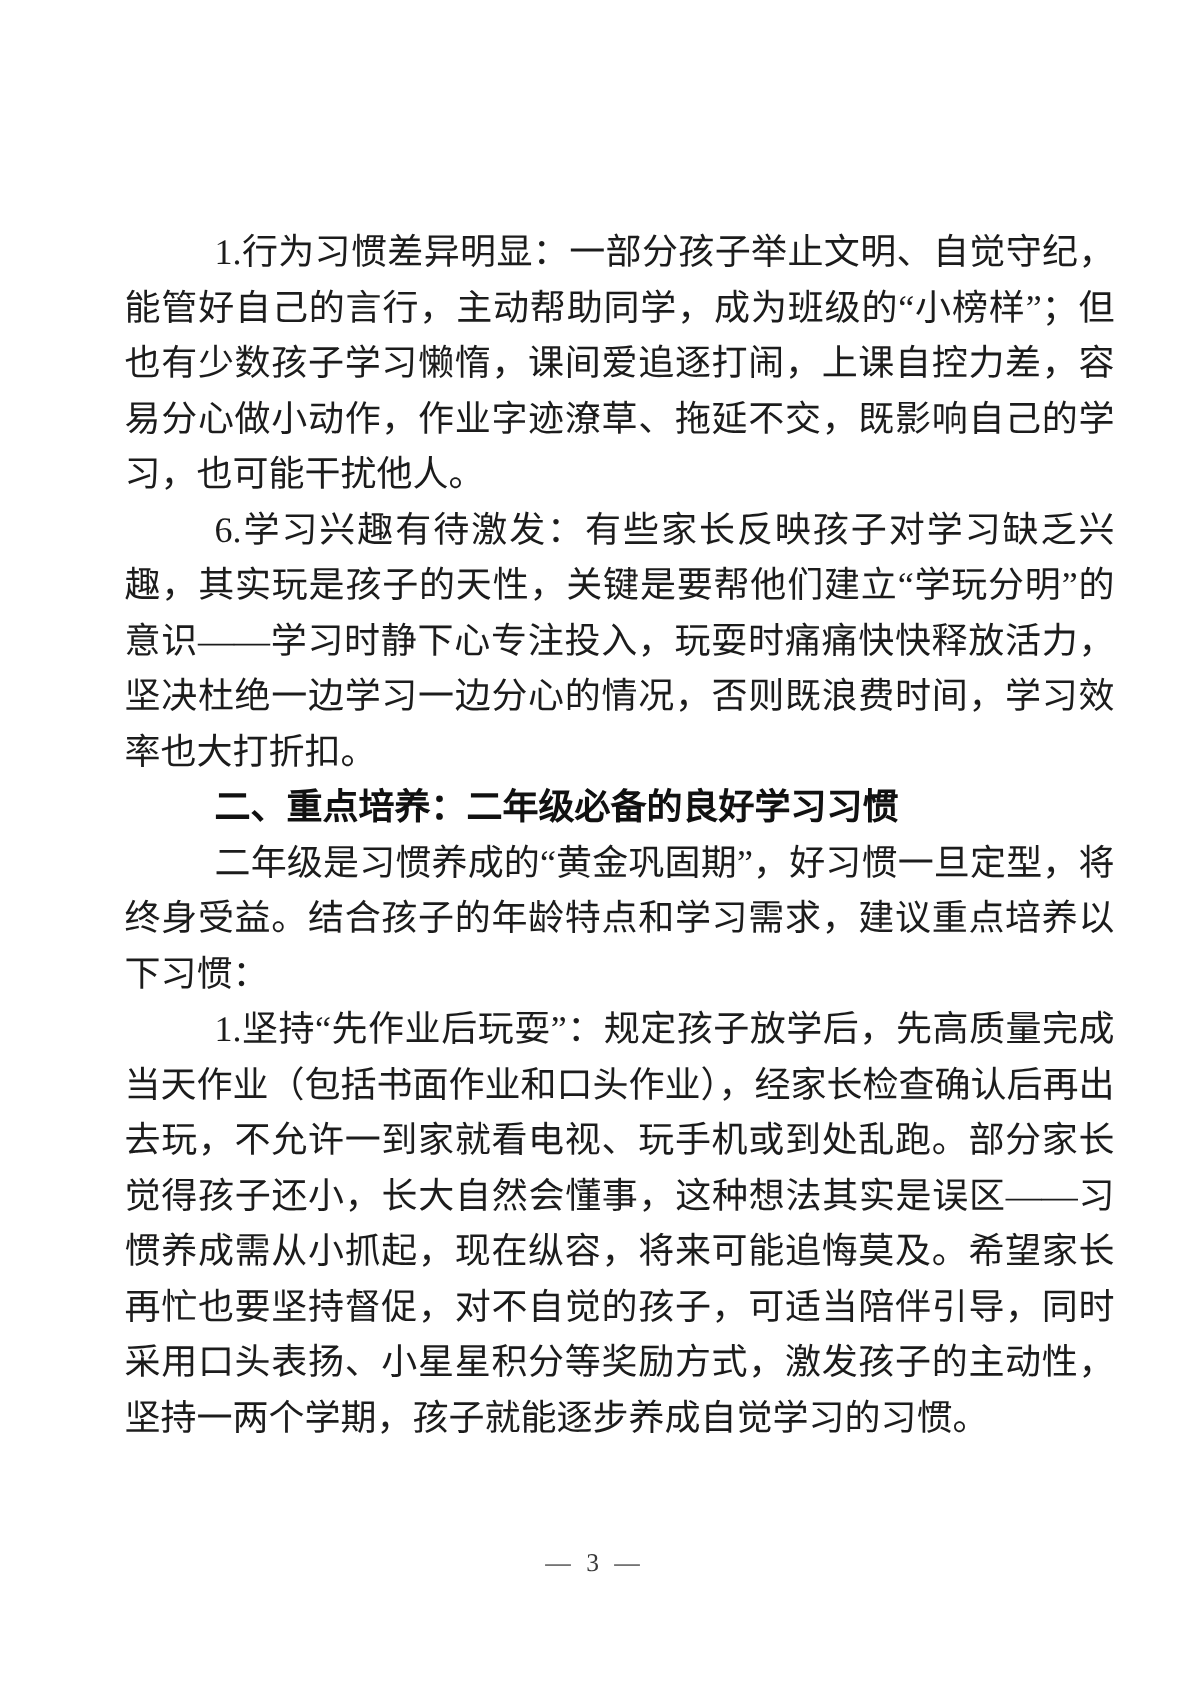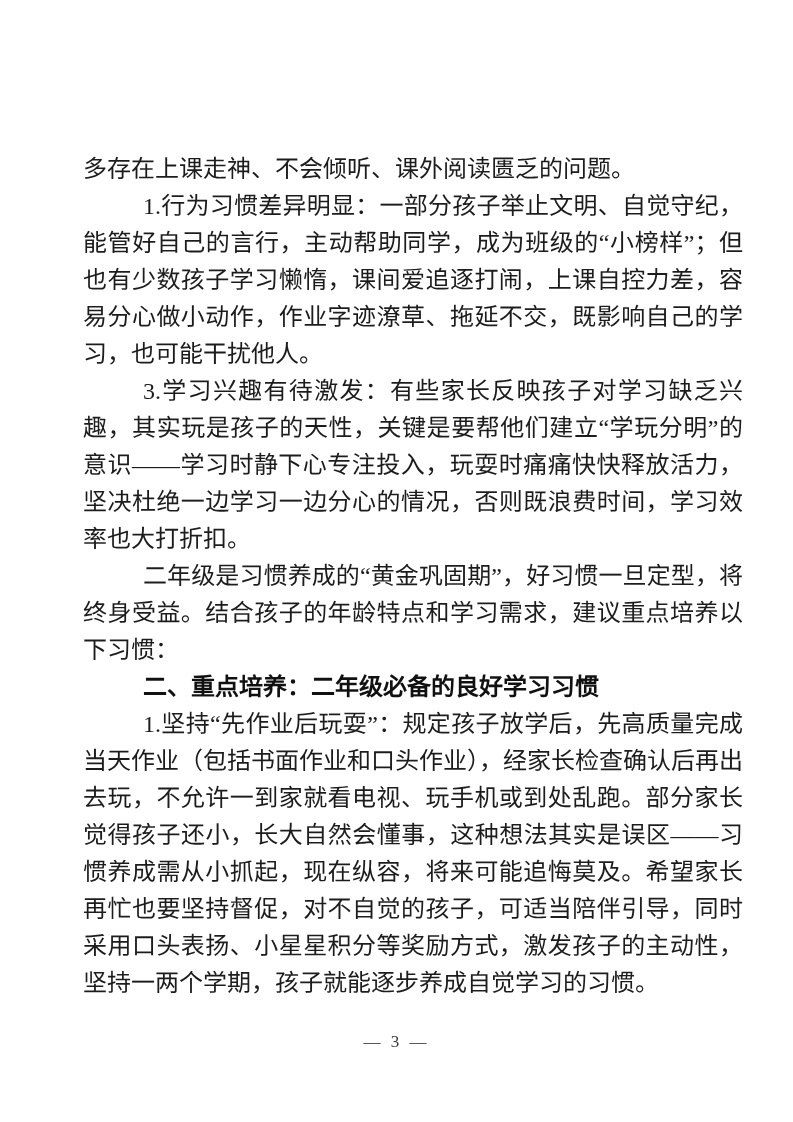--- a/index.html
+++ b/index.html
@@ -46,21 +46,20 @@
     font-size: 17px;
     color: #3a3a3a;
     letter-spacing: 3px;
   }
 </style>
 </head>
 <body>
 
 <div class="page">
   <div class="doc-body">
-      <p class="">多存在上课走神、不会倾听、课外阅读匮乏的问题。</p>
       <p class="indent">1.行为习惯差异明显：一部分孩子举止文明、自觉守纪，能管好自己的言行，主动帮助同学，成为班级的“小榜样”；但也有少数孩子学习懒惰，课间爱追逐打闹，上课自控力差，容易分心做小动作，作业字迹潦草、拖延不交，既影响自己的学习，也可能干扰他人。</p>
-      <p class="indent">3.学习兴趣有待激发：有些家长反映孩子对学习缺乏兴趣，其实玩是孩子的天性，关键是要帮他们建立“学玩分明”的意识——学习时静下心专注投入，玩耍时痛痛快快释放活力，坚决杜绝一边学习一边分心的情况，否则既浪费时间，学习效率也大打折扣。</p>
+      <p class="indent">6.学习兴趣有待激发：有些家长反映孩子对学习缺乏兴趣，其实玩是孩子的天性，关键是要帮他们建立“学玩分明”的意识——学习时静下心专注投入，玩耍时痛痛快快释放活力，坚决杜绝一边学习一边分心的情况，否则既浪费时间，学习效率也大打折扣。</p>
+      <p class="indent heading">二、重点培养：二年级必备的良好学习习惯</p>
       <p class="indent">二年级是习惯养成的“黄金巩固期”，好习惯一旦定型，将终身受益。结合孩子的年龄特点和学习需求，建议重点培养以下习惯：</p>
-      <p class="indent heading">二、重点培养：二年级必备的良好学习习惯</p>
       <p class="indent">1.坚持“先作业后玩耍”：规定孩子放学后，先高质量完成当天作业（包括书面作业和口头作业），经家长检查确认后再出去玩，不允许一到家就看电视、玩手机或到处乱跑。部分家长觉得孩子还小，长大自然会懂事，这种想法其实是误区——习惯养成需从小抓起，现在纵容，将来可能追悔莫及。希望家长再忙也要坚持督促，对不自觉的孩子，可适当陪伴引导，同时采用口头表扬、小星星积分等奖励方式，激发孩子的主动性，坚持一两个学期，孩子就能逐步养成自觉学习的习惯。</p>
     </div>
   <div class="page-number">— 3 —</div>
 </div>
 
 </body></html>

